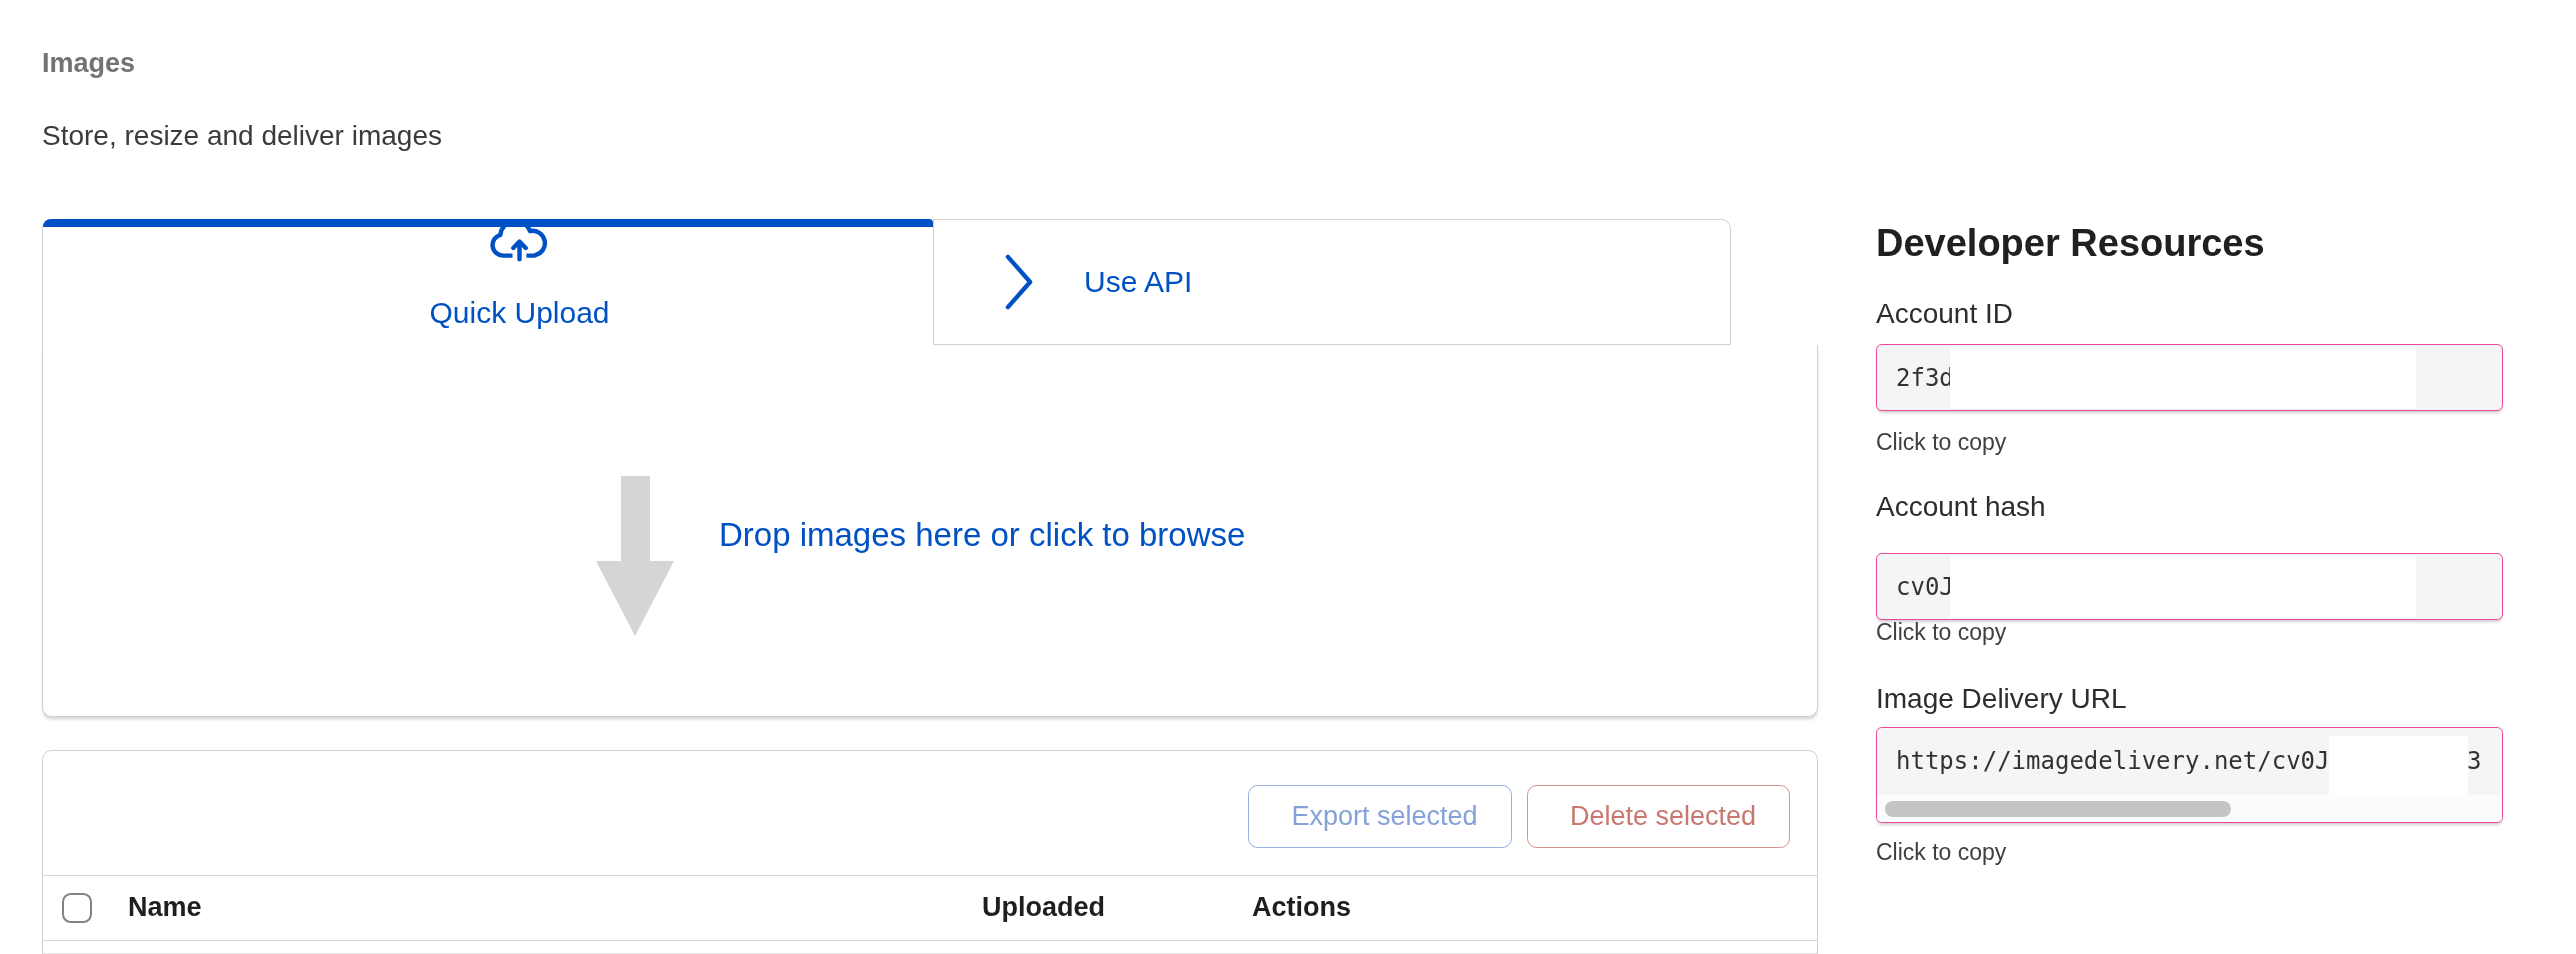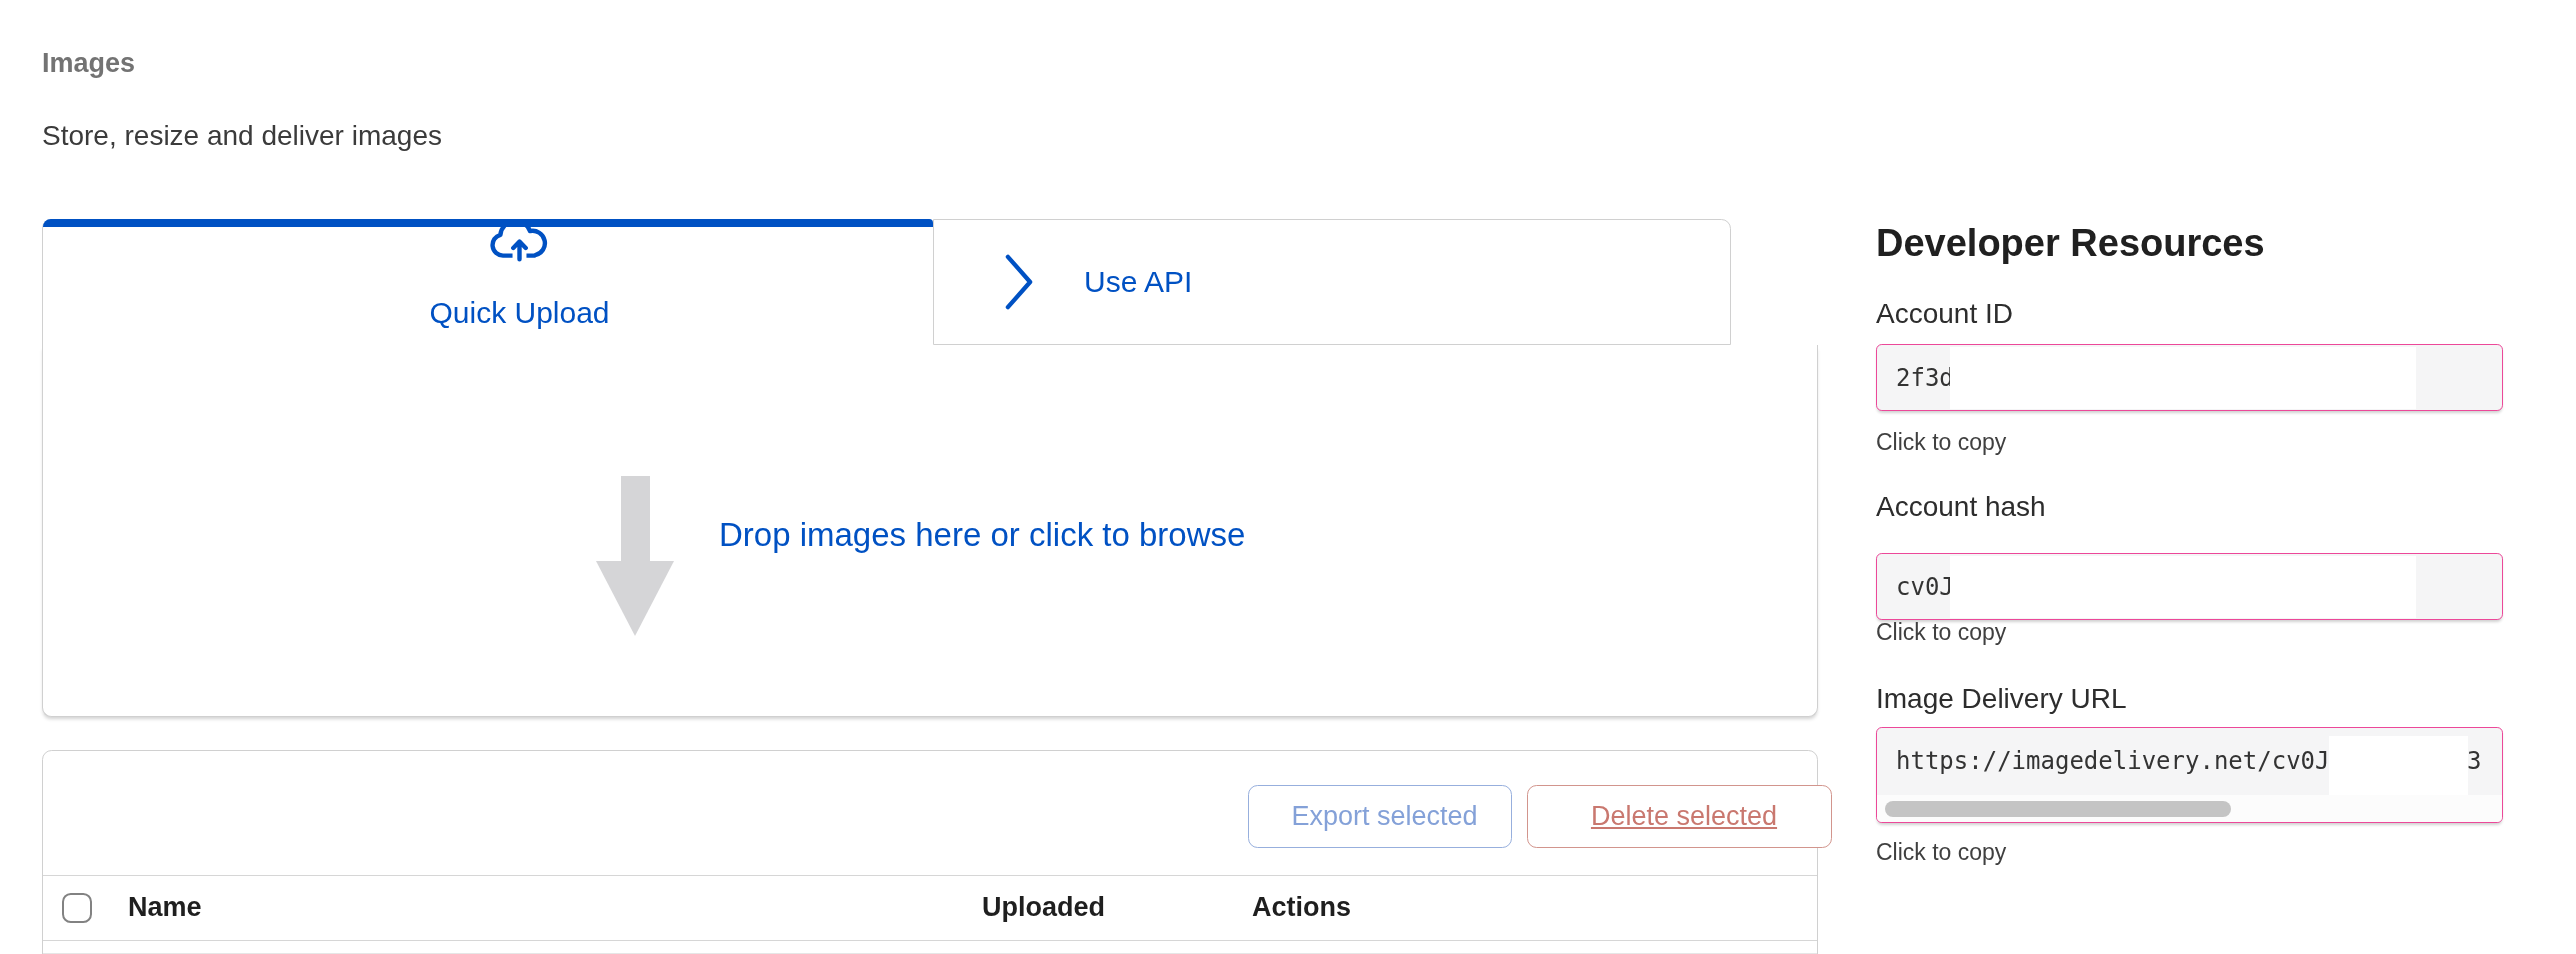--- a/index.html
+++ b/index.html
@@ -31,21 +31,21 @@
     border-left:39px solid transparent; border-right:39px solid transparent; border-top:75px solid #d5d5d7; }
   .drop-text { position:absolute; left:676px; top:171px; font-size:33px; color:#0051c3; }
 
   
   .list-card { position:absolute; left:42px; top:750px; width:1776px; height:289px; background:#fff;
     border:1px solid #d0d0d0; border-radius:9.6px 9.6px 0 0; }
   .list-toolbar { position:absolute; left:0; top:0; width:100%; height:125px; border-bottom:1px solid #d6d6d6; }
   .btn { position:absolute; top:34px; height:63px; background:#fff; border-radius:9.6px; font-size:27px;
     display:flex; align-items:center; justify-content:center; cursor:pointer; font-family:"Liberation Sans", sans-serif;padding-left:9px; }
   .btn-export { left:1205px; width:264px; border:1.9px solid #97afdd; color:#84a1d8; }
-  .btn-delete { left:1484px; width:305px; border:1.9px solid #d2958d; color:#c9786f;text-decoration:underline; }
+  .btn-delete { left:1484px; width:263px; border:1.9px solid #d2958d; color:#c9786f; }
   .table-head { position:absolute; left:0; top:125px; width:100%; height:65px; border-bottom:1px solid #d6d6d6; }
   .checkbox { position:absolute; left:19px; top:17.3px; width:30px; height:30px; border:2.4px solid #828282; border-radius:8.7px; background:#fff; cursor:pointer; }
   .th { position:absolute; top:16.4px; font-size:27px; font-weight:700; color:#1f1f1f; }
   .th-name { left:85px; }
   .th-uploaded { left:939px; }
   .th-actions { left:1209px; }
   .row-hairline { position:absolute; left:0; top:202px; width:100%; height:1px; background:#e6e6e6; }
 
   
   .sidebar-title { position:absolute; left:1876px; top:221px; font-size:38px; line-height:44px; font-weight:700; color:#202020; }

